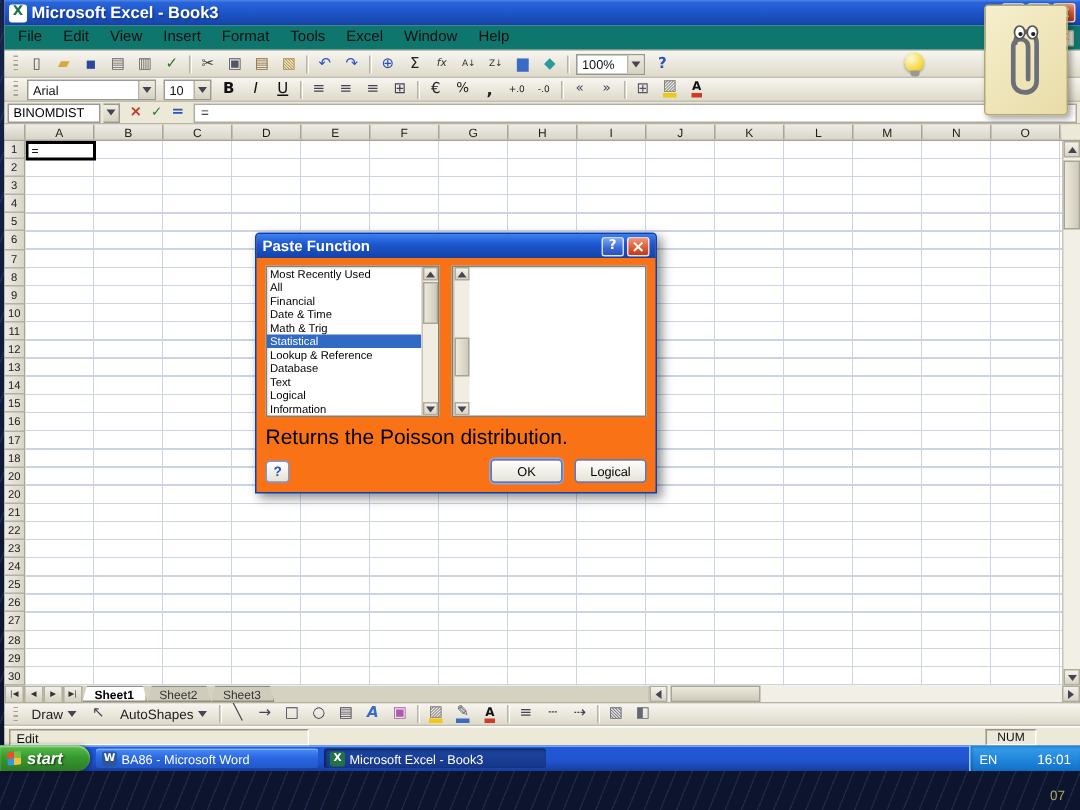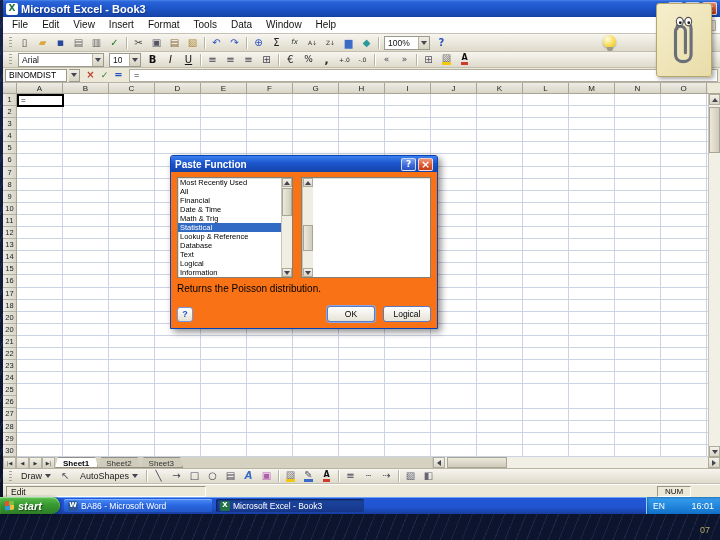--- a/index.html
+++ b/index.html
@@ -15,21 +15,21 @@
   .page-num{position:absolute;right:10px;bottom:5px;font-size:9px;color:#b3a95f;z-index:1}
 
   
   .window{position:absolute;left:3px;top:0;width:717px;height:497px;background:#ece9d8;display:flex;flex-direction:column;z-index:5}
 
   .titlebar{height:17px;flex:0 0 17px;display:flex;align-items:center;gap:3px;padding:0 3px;
     background:linear-gradient(180deg,#4a87e8 0%,#2b64d8 10%,#1e56cc 45%,#1848b0 88%,#1240a0 100%)}
   .title-text{font-size:11px;font-weight:bold;color:#fff;text-shadow:1px 1px 1px #173a8a;white-space:nowrap}
   .win-controls{margin-left:auto;display:flex;gap:2px}
 
-  .menubar{height:17px;flex:0 0 17px;display:flex;align-items:center;background:#ffffff;border-bottom:1px solid #c6c3b6;padding:0 2px}
+  .menubar{height:17px;flex:0 0 17px;display:flex;align-items:center;background:#0f766e;border-bottom:1px solid #c6c3b6;padding:0 2px}
   .menu-items{display:flex}
   .menu-item{padding:0 7px;font-size:10px;line-height:16px;color:#111;white-space:nowrap}
   .wb-controls{margin-left:auto;display:flex;gap:1px;margin-right:2px}
 
   .toolbar{display:flex;align-items:center;background:linear-gradient(#f7f5ef,#dedacb);border-bottom:1px solid #c2beb0;padding:0 3px;gap:1px}
   .toolbar.std{height:18px;flex:0 0 18px}
   .toolbar.fmt{height:16px;flex:0 0 16px}
   .toolbar.draw{height:15px;flex:0 0 15px}
   .grip{width:3px;height:11px;margin:0 3px;background:repeating-linear-gradient(to bottom,#a9a596 0 1px,transparent 1px 3px)}
   .tb-icons{display:flex;align-items:center;gap:1px}
@@ -105,21 +105,21 @@
   .list-items{flex:1;overflow:hidden}
   .li{height:9px;line-height:9px;font-size:7.5px;padding-left:2px;white-space:nowrap;color:#000}
   .li.selected{background:#316ac5;color:#fff}
   .mini-scroll{width:11px;flex:0 0 11px;border-left:1px solid #c8c4b6;background:#f0eee2;display:flex;flex-direction:column}
   .ms-btn{height:9px;flex:0 0 9px;background:linear-gradient(#f4f2ea,#d8d4c4);border:1px solid #b0ac9c;display:flex;align-items:center;justify-content:center}
   .ms-track{flex:1;position:relative}
   .ms-thumb{position:absolute;left:0;right:0;background:linear-gradient(90deg,#ece9dc,#d0ccbc);border:1px solid #a8a496}
   .ms-thumb.t-cat{top:1px;height:28px}
   .ms-thumb.t-fn{top:38px;height:26px}
   .sig{font-size:8.5px;font-weight:bold;margin-top:6px;color:#000}
-  .desc{font-size:10px;margin-top:5px;min-height:18px;color:#000}
+  .desc{font-size:14px;margin-top:5px;min-height:18px;color:#000}
   .dlg-btnrow{display:flex;align-items:center;margin-top:5px}
   .help-btn{width:16px;height:15px;border:1px solid #7a96df;border-radius:3px;background:linear-gradient(#fff,#e4e1d4);font-size:9px;font-weight:bold;color:#1c55cc;display:flex;align-items:center;justify-content:center}
   .btn{width:48px;height:16px;border:1px solid #5a7bbf;border-radius:3px;background:linear-gradient(#fefefe,#e6e3d6);font-size:8.5px;font-family:inherit;color:#000;display:flex;align-items:center;justify-content:center;margin-left:8px;padding:0}
   .btn.ok{margin-left:auto;box-shadow:0 0 0 1px #8aa8e8}
 
   
   .assistant{position:absolute;right:8px;top:3px;width:56px;height:74px;z-index:60;
     background:linear-gradient(135deg,#f6efcd,#e8dca8);border:1px solid #b5a86f;border-radius:3px;
     box-shadow:2px 2px 4px rgba(0,0,0,.35);display:flex;align-items:center;justify-content:center}
   .bulb{position:absolute;left:600px;top:35px;width:13px;height:13px;border-radius:50%;z-index:60;
@@ -179,21 +179,21 @@
   </div>
 
   <div class="menubar">
     <span class="menu-items">
         <div class="menu-item">File</div>
         <div class="menu-item">Edit</div>
         <div class="menu-item">View</div>
         <div class="menu-item">Insert</div>
         <div class="menu-item">Format</div>
         <div class="menu-item">Tools</div>
-        <div class="menu-item">Data</div>
+        <div class="menu-item">Excel</div>
         <div class="menu-item">Window</div>
         <div class="menu-item">Help</div>
       </span>
     <span class="wb-controls">
         <span class="tbi mbtn">
           <span class="g" style="color: rgb(51, 51, 51); font-size: 7px;">▁</span>
         </span>
         <span class="tbi mbtn">
           <span class="g" style="color: rgb(51, 51, 51); font-size: 8px;">□</span>
         </span>

